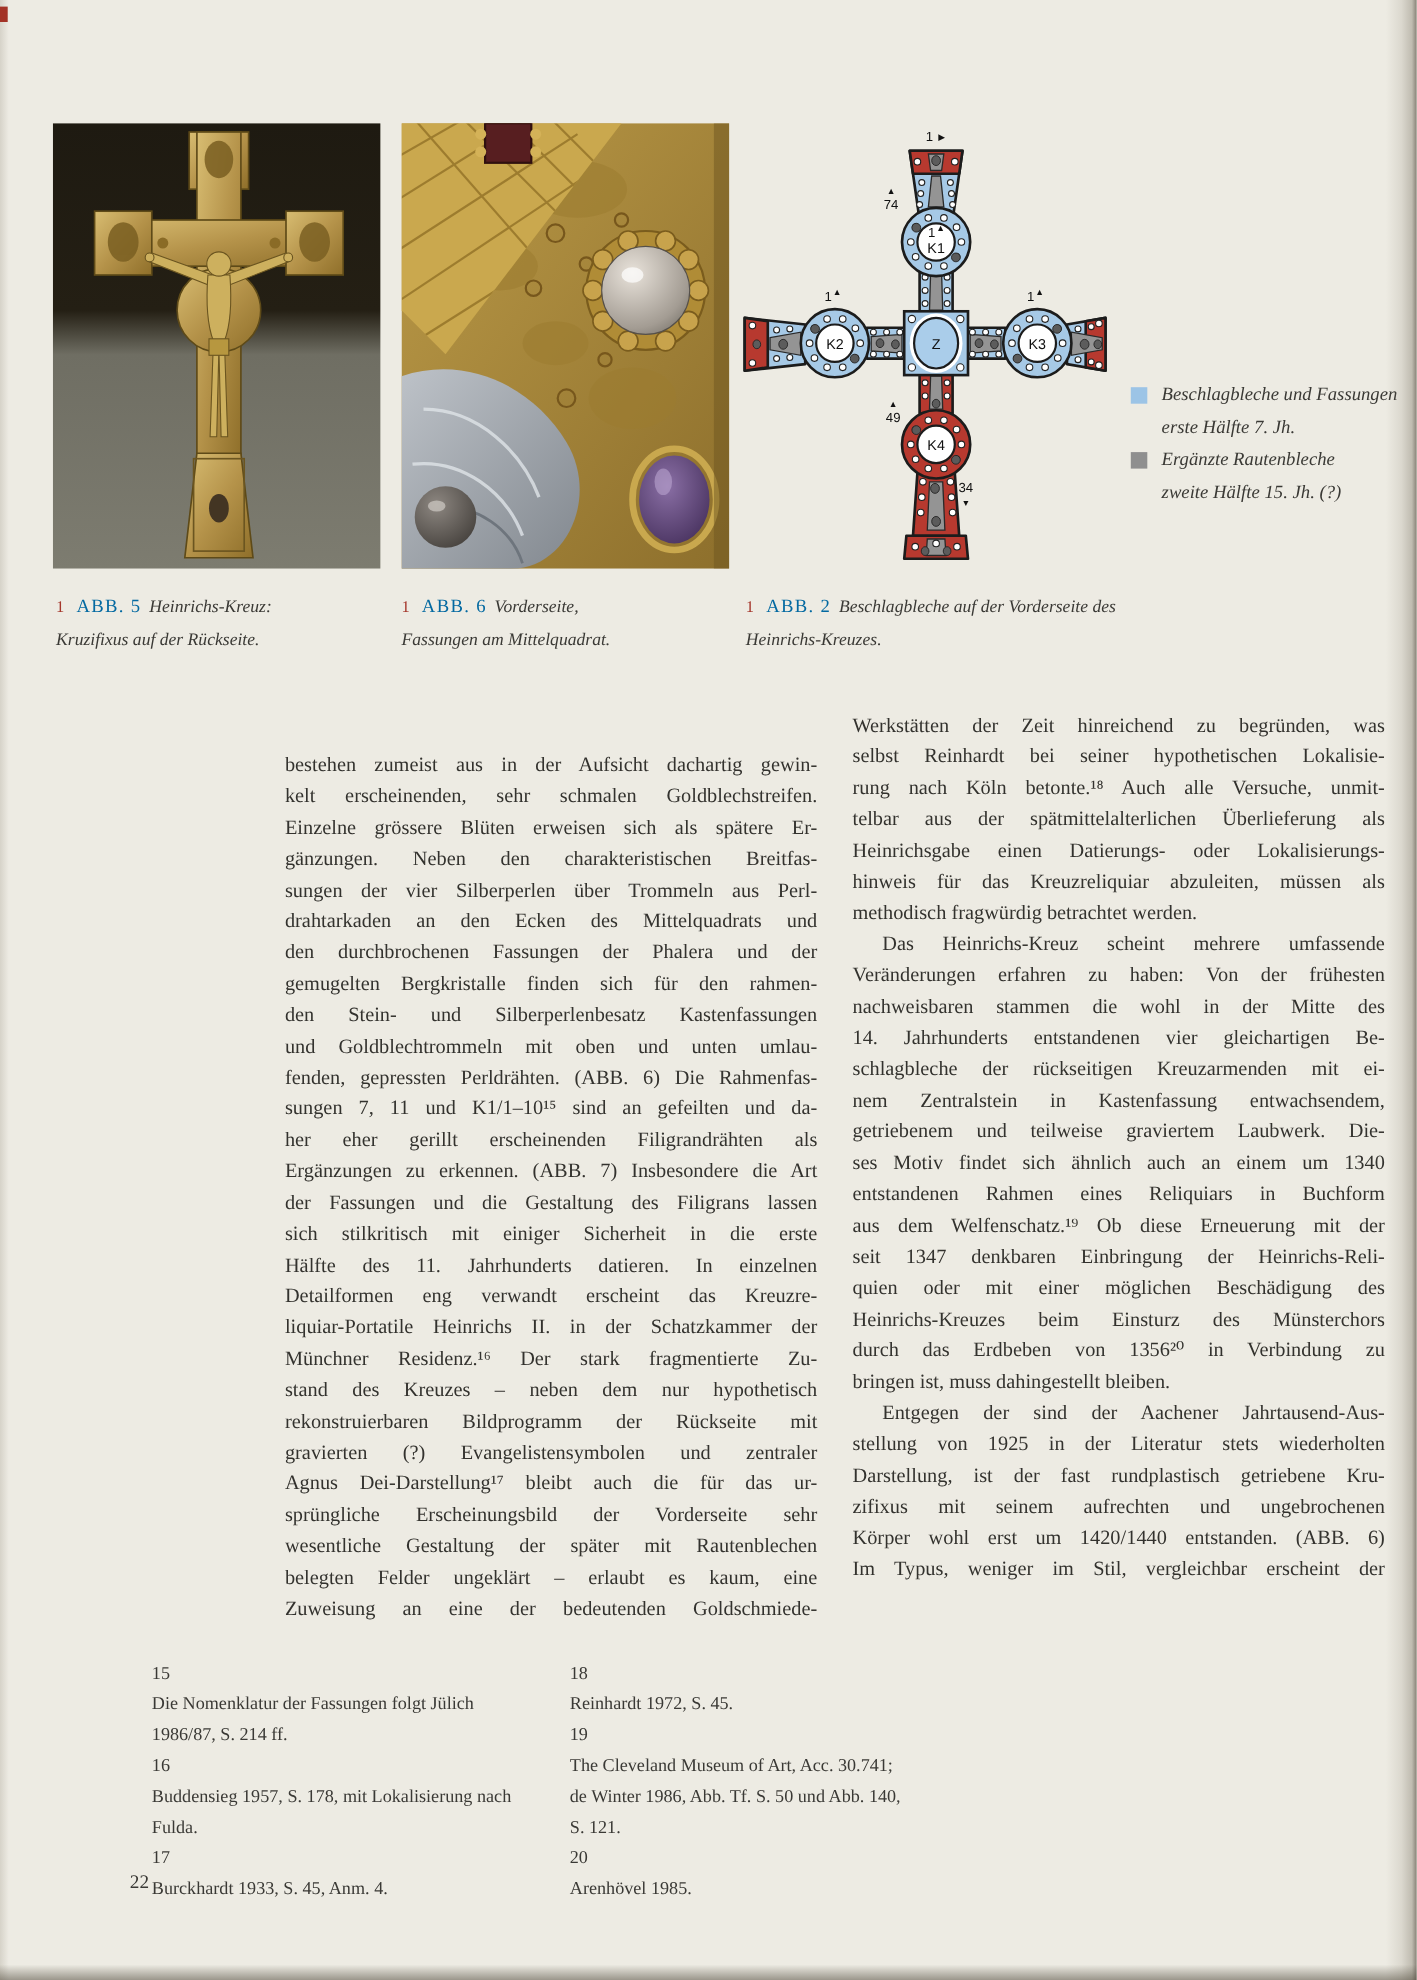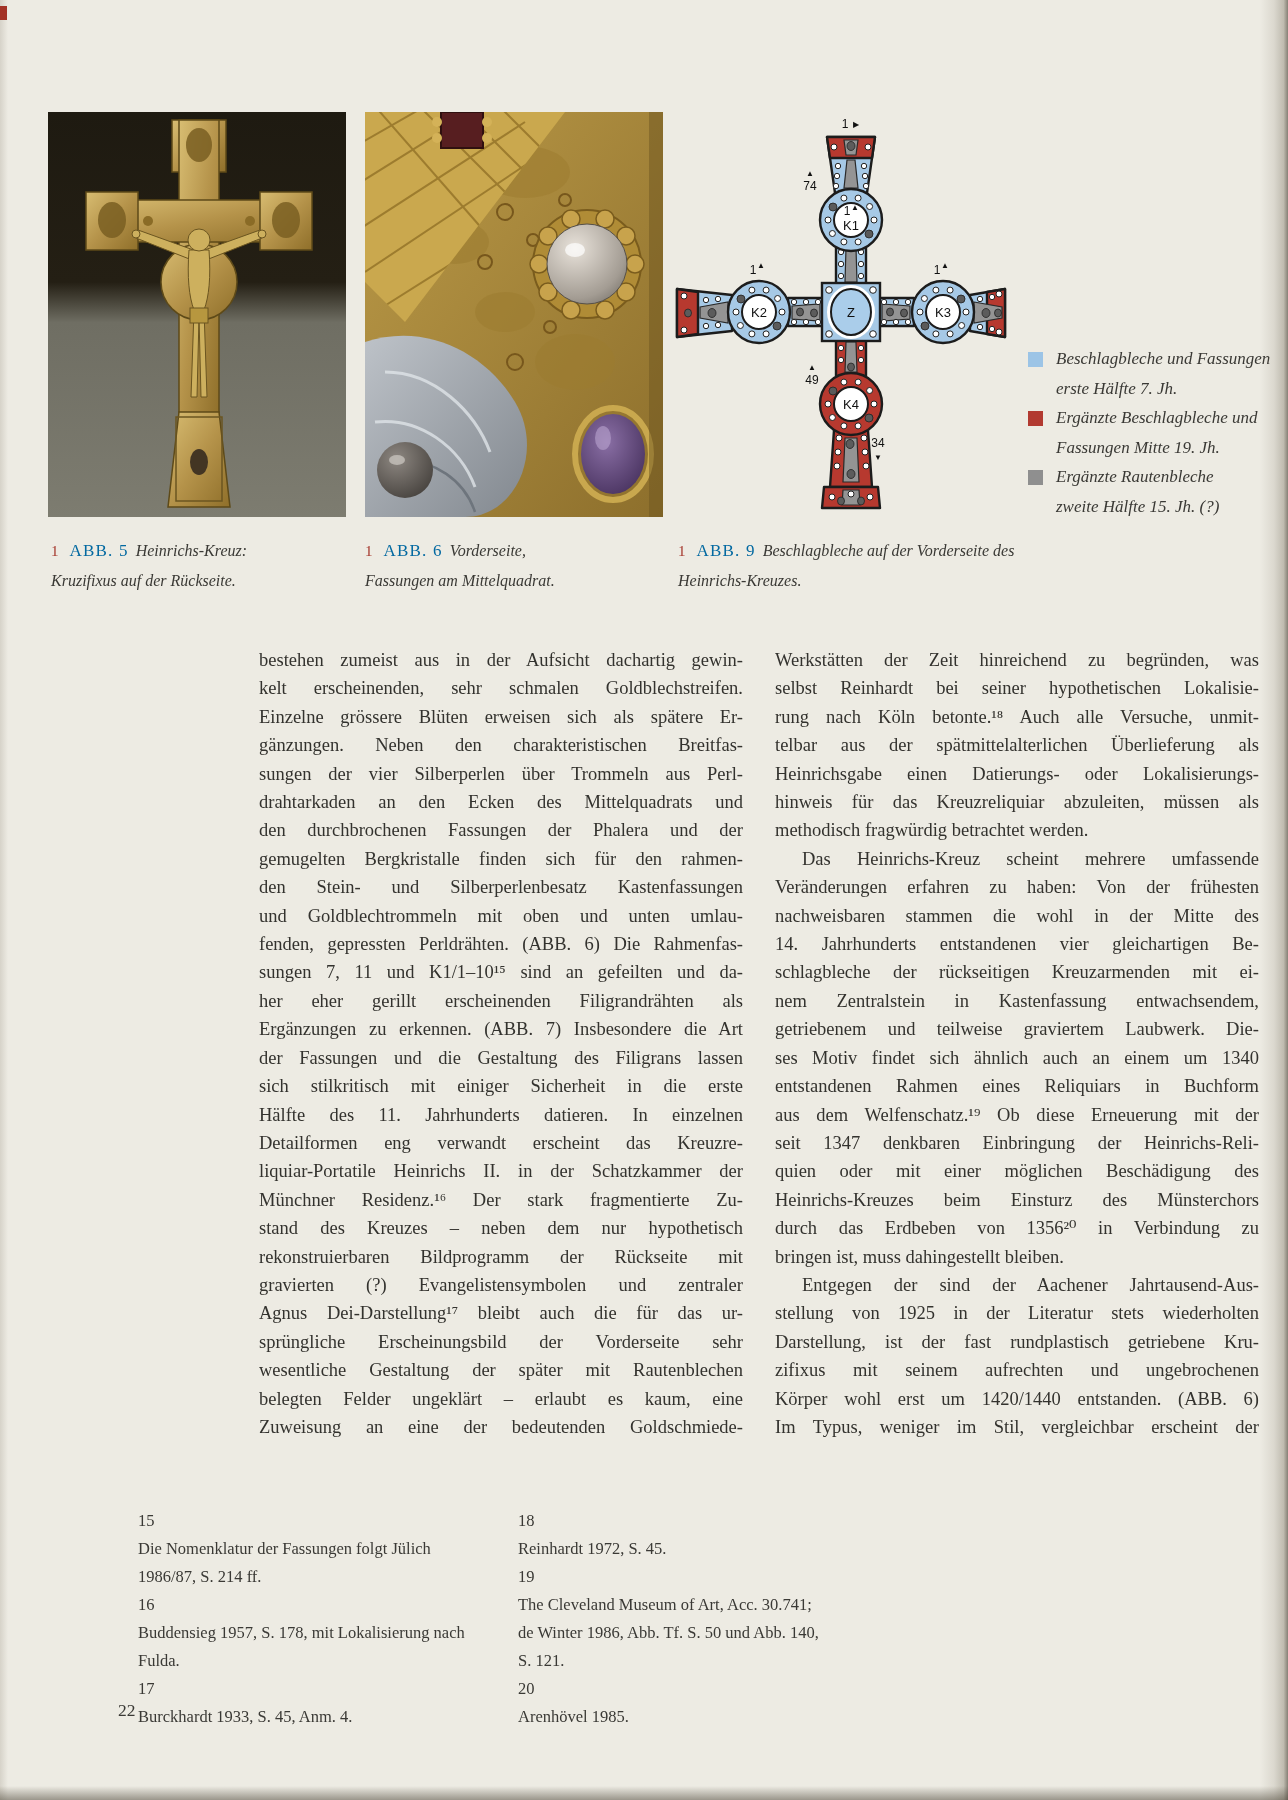--- a/index.html
+++ b/index.html
@@ -28,21 +28,21 @@
 
   .caption{position:absolute;top:536px;font-size:16px;font-style:italic;
            line-height:30px;color:#3a3935;}
   #caption1{left:51px;width:228px;}
   #caption2{left:365px;width:228px;}
   #caption3{left:678px;width:348px;}
   .cap-num{font-style:normal;color:#a5372c;font-size:15px;padding-right:11px;}
   .cap-abb{font-style:normal;font-size:17px;letter-spacing:1.2px;color:#0369a1;padding-right:7px;}
 
   .col{position:absolute;top:646px;width:484px;font-size:18.5px;}
-  #col-left{left:259px;} #col-right{left:775px;}
+  #col-left{left:259px;margin-top:36px;} #col-right{left:775px;}
   .para .line{line-height:28.4px;text-align:justify;text-align-last:justify;}
   .para.end .line:last-child{text-align-last:left;}
   .para.indent .line:first-child{text-indent:27px;}
 
   .footnotes{position:absolute;top:1507px;font-size:16.5px;color:#3a3935;}
   #fn-left{left:138px;width:395px;}
   #fn-right{left:518px;width:395px;}
   .footnote{display:flex;flex-direction:column;}
   .fn-num{width:36px;flex:none;line-height:28px;}
   .fn-lines .line{line-height:28px;white-space:nowrap;}
@@ -397,43 +397,36 @@
 
   <div class="legend">
     <div class="legend-item">
       <span class="legend-swatch" style="background:#9cc4e6"></span>
       <div>
           <div class="line">Beschlagbleche und Fassungen</div>
           <div class="line">erste Hälfte 7. Jh.</div>
         </div>
     </div>
     <div class="legend-item">
-      <span class="legend-swatch" style="background:#b23a31"></span>
-      <div>
-          <div class="line">Ergänzte Beschlagbleche und</div>
-          <div class="line">Fassungen Mitte 19. Jh.</div>
-        </div>
-    </div>
-    <div class="legend-item">
       <span class="legend-swatch" style="background:#8f8f8f"></span>
       <div>
           <div class="line">Ergänzte Rautenbleche</div>
           <div class="line">zweite Hälfte 15. Jh. (?)</div>
         </div>
     </div>
   </div>
 
   <div class="caption" id="caption1">
     <span class="cap-num">1</span><span class="cap-abb">ABB. 5</span><span>Heinrichs-Kreuz: Kruzifixus auf der Rückseite.</span>
   </div>
   <div class="caption" id="caption2">
     <span class="cap-num">1</span><span class="cap-abb">ABB. 6</span><span>Vorderseite, Fassungen am Mittelquadrat.</span>
   </div>
   <div class="caption" id="caption3">
-    <span class="cap-num">1</span><span class="cap-abb">ABB. 9</span><span>Beschlagbleche auf der Vorderseite des Heinrichs-Kreuzes.</span>
+    <span class="cap-num">1</span><span class="cap-abb">ABB. 2</span><span>Beschlagbleche auf der Vorderseite des Heinrichs-Kreuzes.</span>
   </div>
 
   <div class="col" id="col-left">
     <div class="para">
         <div class="line">bestehen zumeist aus in der Aufsicht dachartig gewin-</div>
         <div class="line">kelt erscheinenden, sehr schmalen Goldblechstreifen.</div>
         <div class="line">Einzelne grössere Blüten erweisen sich als spätere Er-</div>
         <div class="line">gänzungen. Neben den charakteristischen Breitfas-</div>
         <div class="line">sungen der vier Silberperlen über Trommeln aus Perl-</div>
         <div class="line">drahtarkaden an den Ecken des Mittelquadrats und</div>

